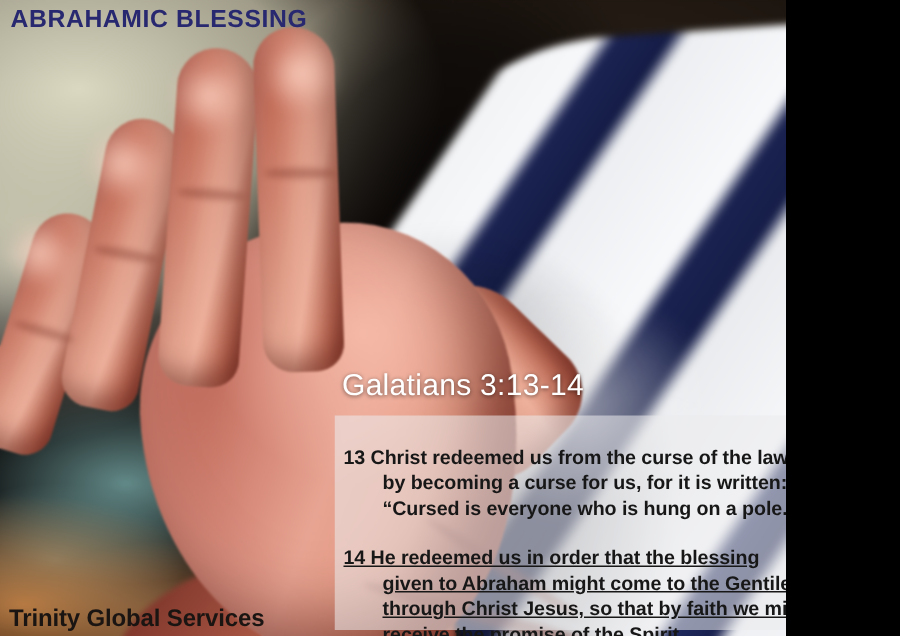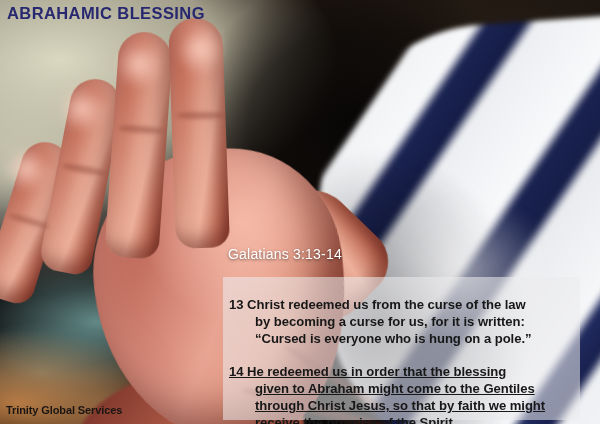--- a/index.html
+++ b/index.html
@@ -2,21 +2,21 @@
 <html><head>
 <meta charset="utf-8">
 <style>
   html, body {
     margin: 0;
     padding: 0;
     background: #000;
   }
   #slide {
     position: relative;
-    width: 600px;
+    width: 524px;
     height: 424px;
     overflow: hidden;
     font-family: "Liberation Sans", sans-serif;
     background: #0a0807;
   }
 
   
   .layer { position: absolute; inset: 0; }
 
   
@@ -153,21 +153,21 @@
   
   .slide-title {
     position: absolute; left: 7px; top: 4px;
     font-size: 16.5px; font-weight: 700; letter-spacing: 0.4px;
     color: #27286f;
     white-space: nowrap;
   }
 
   .ref-heading {
     position: absolute; left: 228px; top: 246px;
-    font-size: 14px; font-weight: 400; letter-spacing: 0.2px;
+    font-size: 20px; font-weight: 400; letter-spacing: 0.2px;
     color: #ffffff;
     text-shadow: 0 1px 3px rgba(0,0,0,0.55);
     white-space: nowrap;
   }
 
   .verse-panel {
     position: absolute; left: 223px; top: 277px;
     width: 357px; height: 143px;
     background: rgba(236,236,238,0.56);
     box-sizing: border-box;
@@ -181,21 +181,21 @@
     font-weight: 600;
     letter-spacing: -0.05px;
     padding-left: 26px;
     text-indent: -26px;
     white-space: pre-line;
   }
   .verse + .verse { margin-top: 15px; text-decoration: underline; }
 
   .footer-brand {
     position: absolute; left: 6px; top: 404px;
-    font-size: 11px; font-weight: 700; letter-spacing: -0.1px;
+    font-size: 16px; font-weight: 700; letter-spacing: -0.1px;
     color: #1a1512;
     white-space: nowrap;
   }
 </style>
 </head>
 <body>
 
 <div id="slide">
 
   <div class="layer bg-base"></div>

